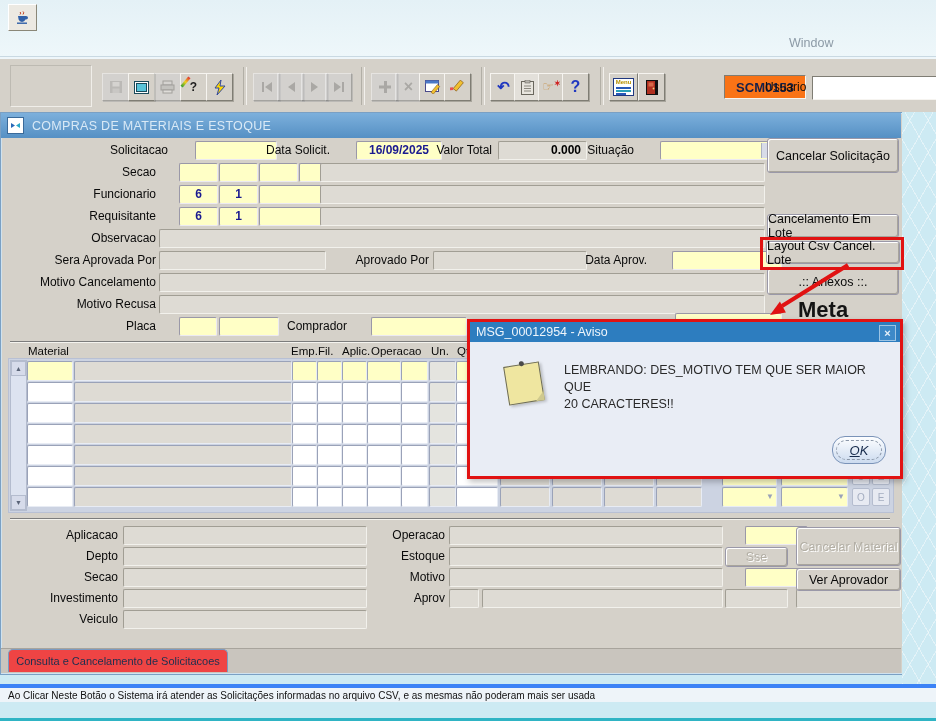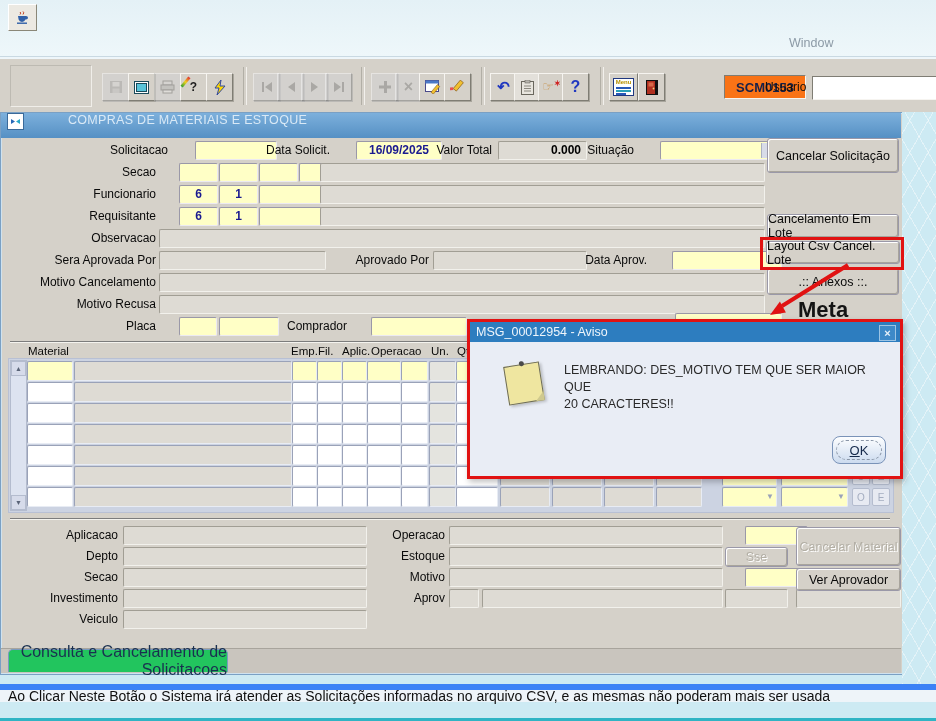--- a/index.html
+++ b/index.html
@@ -18,21 +18,21 @@
   .tb-blank{left:10px;top:6px;width:80px;height:40px;border:1px solid;border-color:#bdbab2 #f0eee9 #f0eee9 #bdbab2;}
   .tb-btn{top:14px;width:25px;height:26px;background:#d5d1c9;border:1px solid;border-color:#f6f4f0 #7f7d74 #7f7d74 #f6f4f0;box-shadow:1px 1px 0 #a8a59c;display:flex;align-items:center;justify-content:center;font-size:14px;cursor:default;}
   .dis{filter:grayscale(1) opacity(.55);}
   .tb-sep{top:8px;width:2px;height:38px;border-left:1px solid #b2afa6;border-right:1px solid #f2f0ec;}
   .scm-box{left:676px;top:16px;width:80px;height:22px;background:#f97316;border:1px solid;border-color:#7f7d74 #f6f4f0 #f6f4f0 #7f7d74;font-weight:bold;font-size:13px;color:#15204a;display:flex;align-items:center;justify-content:center;margin-left:48px;}
   .usuario-lbl{left:765px;top:21px;font-size:12px;color:#101010;}
   .usuario-input{left:812px;top:17px;width:120px;height:20px;background:#fff;border:1px solid;border-color:#7f7d74 #f6f4f0 #f6f4f0 #7f7d74;}
   .glyph-blue{color:#2038c0;font-weight:bold;}
   
   .main-window{left:0;top:112px;width:902px;height:561px;background:#d5d1c9;border:1px solid #7aa0c4;box-shadow:0 0 0 1px #cfe2ef inset;}
-  .win-titlebar{left:0;top:0;width:900px;height:25px;background:linear-gradient(#7db0dc,#5590c4);display:flex;gap:36px;}
+  .win-titlebar{left:0;top:0;width:900px;height:25px;background:linear-gradient(#7db0dc,#5590c4);display:flex;align-items:center;}
   .win-title{font-size:12.5px;color:#d9e9f6;margin-left:8px;letter-spacing:.3px;}
   .win-icon{width:15px;height:15px;background:#fff;border:1px solid #3a6a9a;margin-left:6px;display:flex;align-items:center;justify-content:center;}
   .right-strip{left:902px;top:112px;width:34px;height:572px;background:#cdeaf3;
     background-image:repeating-linear-gradient(60deg,rgba(255,255,255,.45) 0 1px,transparent 1px 16px),repeating-linear-gradient(-60deg,rgba(255,255,255,.45) 0 1px,transparent 1px 16px);}
   
   .lbl{font-size:12px;color:#0a0a0a;text-align:right;white-space:nowrap;}
   .fld{border:1px solid;border-color:#9a98a8 #eceaf2 #eceaf2 #9a98a8;border-radius:2px;background:#fff;font-size:12px;}
   .fy{background:#ffffc6;margin-left:20px;}
   .fg{background:#dedbd4;border-color:#a19e94 #f2f1ec #f2f1ec #a19e94;}
   .navy{color:#1a1a90;font-weight:bold;text-align:center;font-size:12px;line-height:17px;}
@@ -52,29 +52,29 @@
   .hr-dark{background:#7c7c7c;height:1px;}
   .hr-lite{background:#f4f3ee;height:1px;}
   
   .dialog{left:467px;top:319px;width:430px;height:154px;border:3px solid #e11212;background:#e9edf5;box-shadow:2px 3px 6px rgba(0,0,0,.25);}
   .dlg-title{height:20px;background:#2d7dbf;display:flex;align-items:center;color:#eef5fb;font-size:12.5px;padding-left:6px;position:relative;}
   .dlg-close{position:absolute;right:4px;top:3px;width:15px;height:14px;background:#3d89c8;border:1px solid #9cc4e4;color:#e8f2fa;font-size:11px;font-weight:bold;display:flex;align-items:center;justify-content:center;line-height:1;}
   .note-icon{position:absolute;left:36px;top:42px;width:34px;height:37px;background:#efe6a0;border:1px solid #6a6a5a;transform:rotate(-9deg);box-shadow:2px 2px 3px rgba(0,0,0,.2);}
   .note-icon:before{content:"";position:absolute;left:15px;top:-4px;width:5px;height:5px;border-radius:50%;background:#4a4a4a;}
   .note-icon:after{content:"";position:absolute;right:-1px;bottom:-1px;border-style:solid;border-width:0 0 9px 9px;border-color:transparent transparent #cfc98e transparent;}
   .dlg-msg{position:absolute;left:94px;top:40px;width:316px;font-size:12.5px;color:#2a2a2a;line-height:17px;}
-  .ok-btn{position:absolute;left:362px;top:114px;width:52px;height:26px;border:1px solid #7a93b8;border-radius:8px;background:linear-gradient(#fdfeff,#ccdbef);display:flex;align-items:center;justify-content:center;font-size:13px;color:#15294a;}
+  .ok-btn{position:absolute;left:362px;top:114px;width:52px;height:26px;border:1px solid #7a93b8;border-radius:13px;background:linear-gradient(#fdfeff,#ccdbef);display:flex;align-items:center;justify-content:center;font-size:13px;color:#15294a;font-style:italic;}
   .ok-btn:before{content:"";position:absolute;inset:3px;border:1px dashed #8a96a8;border-radius:10px;}
   .ok-btn .u{text-decoration:underline;}
   
   .red-box{border:3px solid #e11212;background:transparent;pointer-events:none;}
   
   .tab-strip{left:1px;top:536px;width:900px;height:24px;background:#c9c5be;border-top:1px solid #a8a49c;}
-  .tab{left:8px;top:537px;width:218px;height:22px;background:#22c55e;border:1px solid #7a9ac0;border-bottom:none;border-radius:5px 5px 0 0;font-size:16px;color:#1a3050;display:flex;align-items:center;justify-content:center;text-align:right;}
-  .status-bar{left:0;top:684px;width:936px;height:18px;background:#eef4f9;border-top:6px solid #3b82f6;font-size:14px;color:#101010;display:flex;align-items:center;padding-left:8px;box-sizing:border-box;}
+  .tab{left:8px;top:537px;width:218px;height:22px;background:#ef4444;border:1px solid #7a9ac0;border-bottom:none;border-radius:5px 5px 0 0;font-size:11px;color:#1a3050;display:flex;align-items:center;justify-content:center;text-align:right;}
+  .status-bar{left:0;top:684px;width:936px;height:18px;background:#eef4f9;border-top:4px solid #3b82f6;font-size:10px;color:#101010;display:flex;align-items:center;padding-left:8px;box-sizing:border-box;}
   .record-bar{left:0;top:702px;width:936px;height:16px;background:#eef4f9;border-top:1px solid #cdd8e2;font-size:12px;color:#101010;}
   .rec-sep{position:absolute;top:1px;width:1px;height:14px;background:#98a8bc;}
   .teal-line{left:0;top:718px;width:936px;height:3px;background:#2fb4c4;}
   svg{display:block;}
 </style>
 </head>
 <body>
 
 <div id="root">
 

